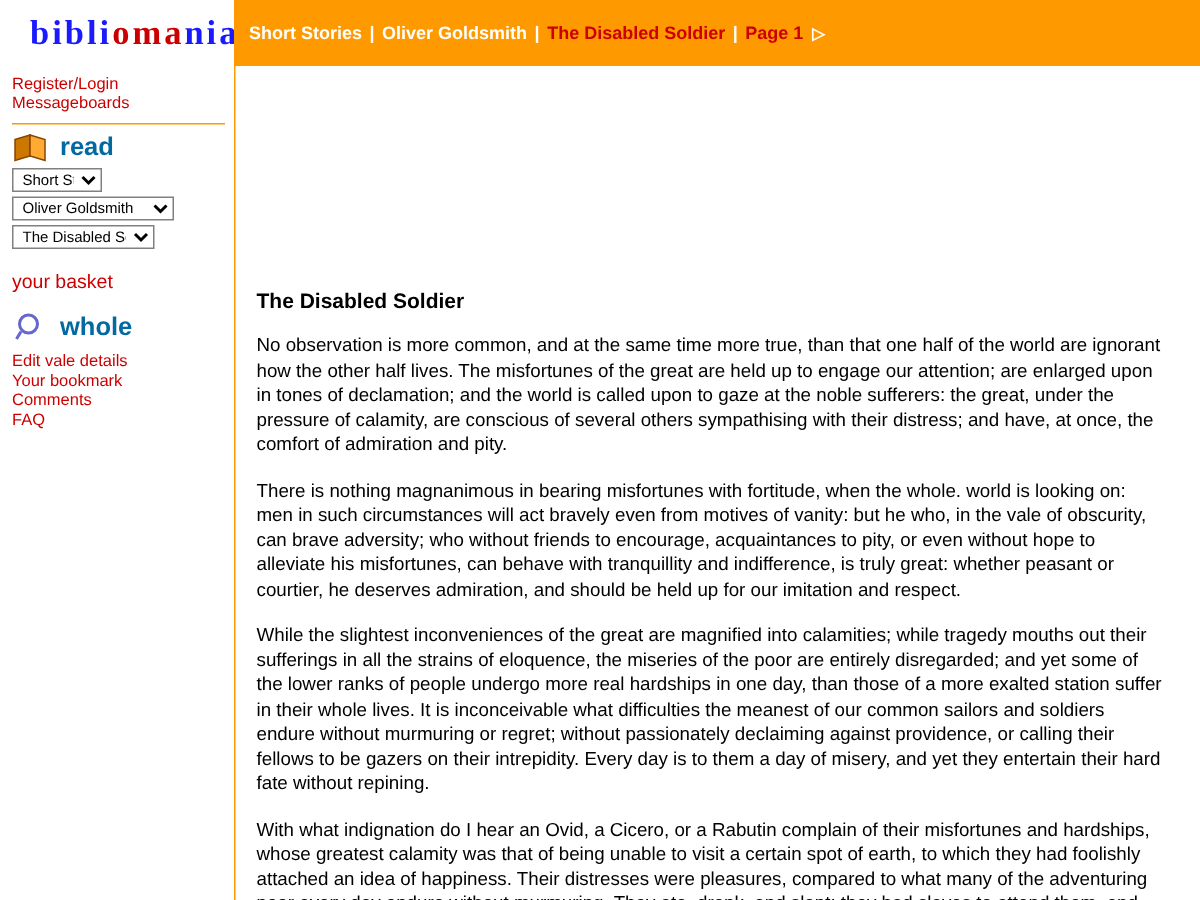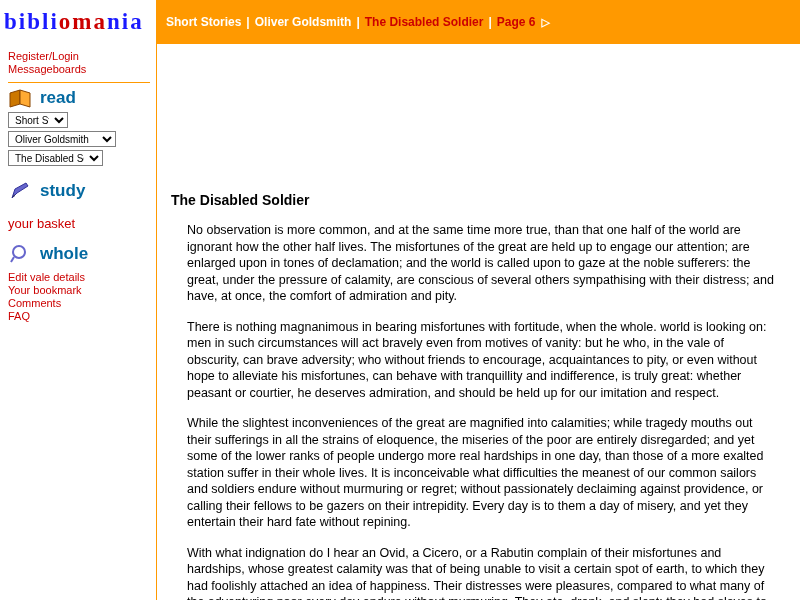--- a/index.html
+++ b/index.html
@@ -21,21 +21,21 @@
     display: flex;
     align-items: stretch;
     height: 44px;
     background: #ff9900;
   }
   .logo-cell {
     width: 156px;
     background: #ffffff;
     display: flex;
     align-items: center;
-    padding-left: 4px;
+    padding-left: 20px;
   }
   .logo {
     font-family: "Liberation Serif", serif;
     font-size: 23px;
     letter-spacing: 2px;
     white-space: nowrap;
   }
   .logo .b1 { color: #1a1aff; font-weight: bold; }
   .logo .b2 { color: #cc0000; font-weight: bold; }
   .logo .b3 { color: #1a1aff; font-weight: bold; }
@@ -132,42 +132,42 @@
   .story-title {
     font-size: 14px;
     font-weight: bold;
     color: #000000;
     margin: 16px 0 14px 0;
   }
   .para {
     font-size: 12.5px;
     line-height: 16.5px;
     color: #000000;
-    margin: 0 0 14px 16px;
+    margin: 0 0 14px 0;
     text-align: left;
   }
   .top-spacer { height: 132px; }
 </style>
 </head>
 <body>
 
 <div id="page">
 
   <div class="header">
     <div class="logo-cell">
       <div class="logo"><span class="b1">b</span><span class="b1">i</span><span class="b1">b</span><span class="b1">l</span><span class="b1">i</span><span class="b2">o</span><span class="b2">m</span><span class="b2">a</span><span class="b3">n</span><span class="b3">i</span><span class="b3">a</span></div>
     </div>
     <div class="breadcrumb-cell">
       <a href="#" class="crumb">Short Stories</a>
       <span class="crumb-sep">|</span>
       <a href="#" class="crumb">Oliver Goldsmith</a>
       <span class="crumb-sep">|</span>
       <a href="#" class="crumb current">The Disabled Soldier</a>
       <span class="crumb-sep">|</span>
-      <a href="#" class="crumb current">Page 6</a>
+      <a href="#" class="crumb current">Page 1</a>
       <span class="crumb-arrow">▷</span>
     </div>
   </div>
 
   <div class="body-wrap">
 
     <div class="sidebar">
 
       <a href="#" class="side-link">Register/Login</a>
       <a href="#" class="side-link">Messageboards</a>
@@ -187,29 +187,20 @@
       <select class="side-select sel-short">
         <option>Short Stories</option>
       </select>
       <select class="side-select sel-author">
         <option>Oliver Goldsmith</option>
       </select>
       <select class="side-select sel-title">
         <option>The Disabled Soldier</option>
       </select>
 
-      <div class="nav-block" style="margin-top:14px">
-        <span class="icon-box">
-          <svg width="26" height="22" viewBox="0 0 26 22">
-            <path d="M4 18 L7 9 L18 3 L20 6 L9 13 Z" fill="#6666cc" stroke="#333399" stroke-width="1"></path>
-            <path d="M4 18 L7 16 L6 14 Z" fill="#333366"></path>
-          </svg>
-        </span>
-        <span class="nav-label">study</span>
-      </div>
 
 
 
       <a href="#" class="basket-link">your basket</a>
 
       <div class="nav-block" style="margin-top:12px">
         <span class="icon-box">
           <svg width="26" height="22" viewBox="0 0 26 22">
             <circle cx="11" cy="9" r="6" fill="none" stroke="#6666cc" stroke-width="2"></circle>
             <line x1="6" y1="14" x2="3" y2="19" stroke="#6666cc" stroke-width="2"></line>

